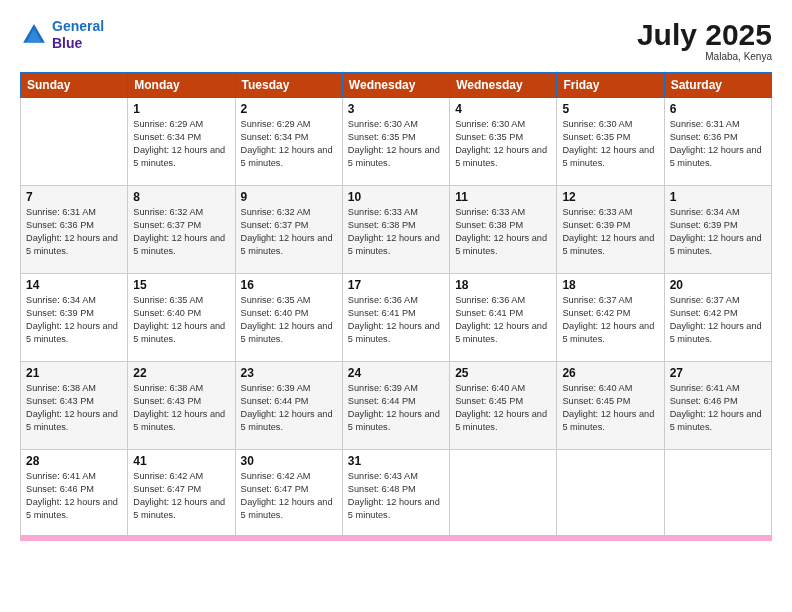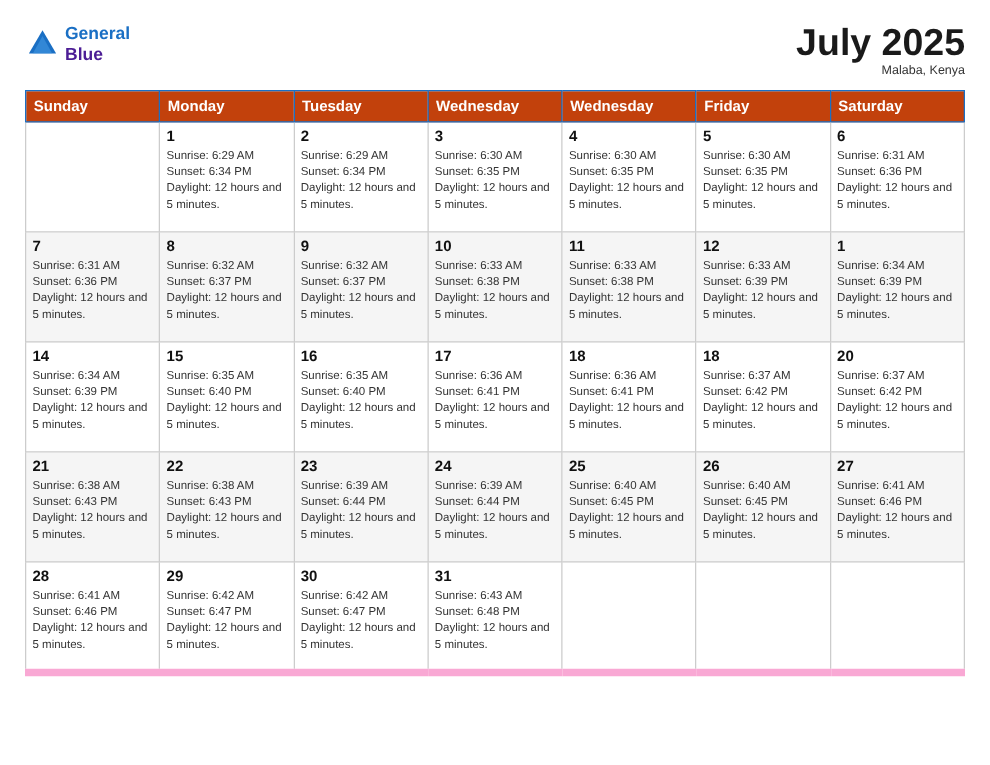--- a/index.html
+++ b/index.html
@@ -307,21 +307,21 @@
           </td>
         </tr>
         <tr class="last-row">
           <td>
             <span class="day-num">28</span>
             <div class="cell-text" style="white-space: pre-line;">Sunrise: 6:41 AM
 Sunset: 6:46 PM
 Daylight: 12 hours and 5 minutes.</div>
           </td>
           <td>
-            <span class="day-num">29</span>
+            <span class="day-num">41</span>
             <div class="cell-text" style="white-space: pre-line;">Sunrise: 6:42 AM
 Sunset: 6:47 PM
 Daylight: 12 hours and 5 minutes.</div>
           </td>
           <td>
             <span class="day-num">30</span>
             <div class="cell-text" style="white-space: pre-line;">Sunrise: 6:42 AM
 Sunset: 6:47 PM
 Daylight: 12 hours and 5 minutes.</div>
           </td>

